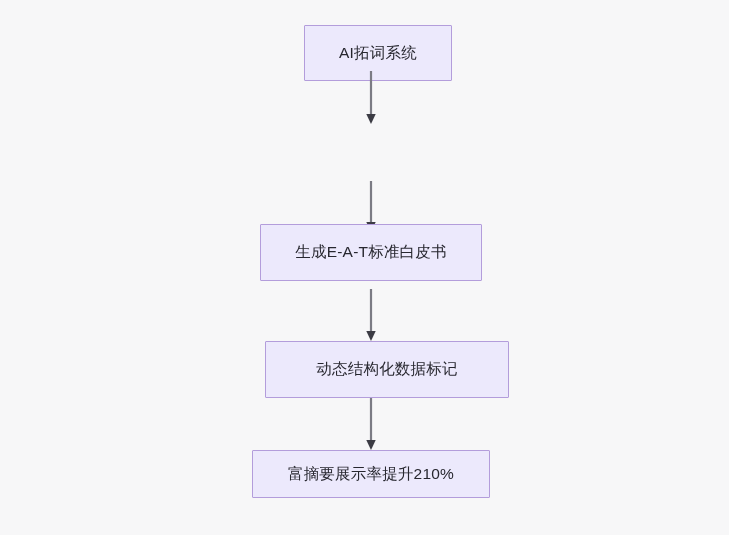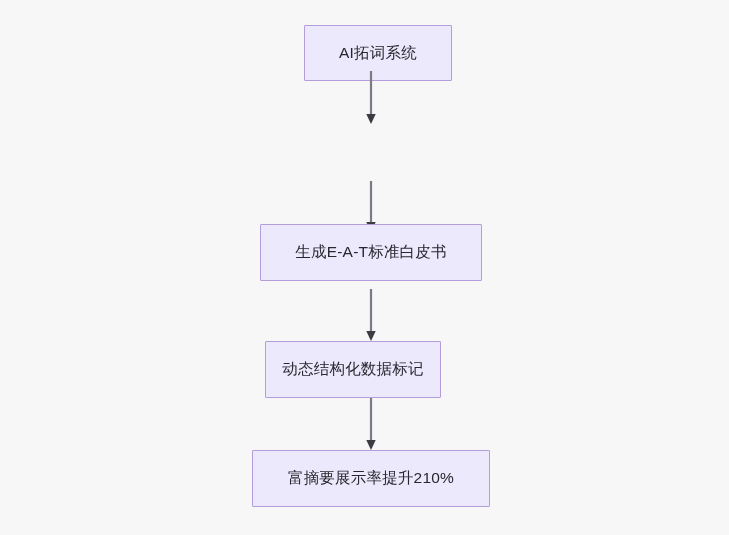--- a/index.html
+++ b/index.html
@@ -79,28 +79,28 @@
     <span class="node-label">生成E-A-T标准白皮书</span>
   </div>
 
   <div class="connector" id="edge-3" style="left: 364px; top: 289px;">
     <svg width="14" height="52" viewBox="0 0 14 52">
       <line class="conn-line" x1="7" y1="0" x2="7" y2="44"></line>
       <polygon class="conn-head" points="7,52 2.3,42 11.7,42"></polygon>
     </svg>
   </div>
 
-  <div class="node" id="node-4" style="left: 265px; top: 341px; width: 176px; height: 57px;">
+  <div class="node" id="node-4" style="left: 265px; top: 341px; width: 244px; height: 57px;">
     <span class="node-label">动态结构化数据标记</span>
   </div>
 
   <div class="connector" id="edge-4" style="left: 364px; top: 398px;">
     <svg width="14" height="52" viewBox="0 0 14 52">
       <line class="conn-line" x1="7" y1="0" x2="7" y2="44"></line>
       <polygon class="conn-head" points="7,52 2.3,42 11.7,42"></polygon>
     </svg>
   </div>
 
-  <div class="node" id="node-5" style="left: 252px; top: 450px; width: 238px; height: 57px;">
+  <div class="node" id="node-5" style="left: 252px; top: 450px; width: 238px; height: 48px;">
     <span class="node-label">富摘要展示率提升210%</span>
   </div>
 
 </div>
 
 </body></html>

